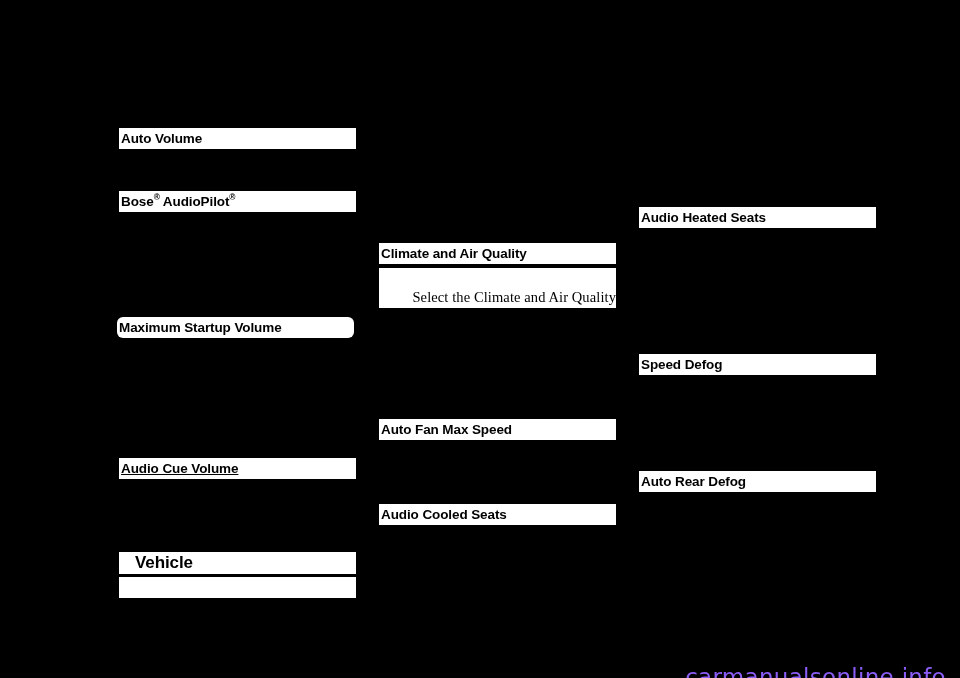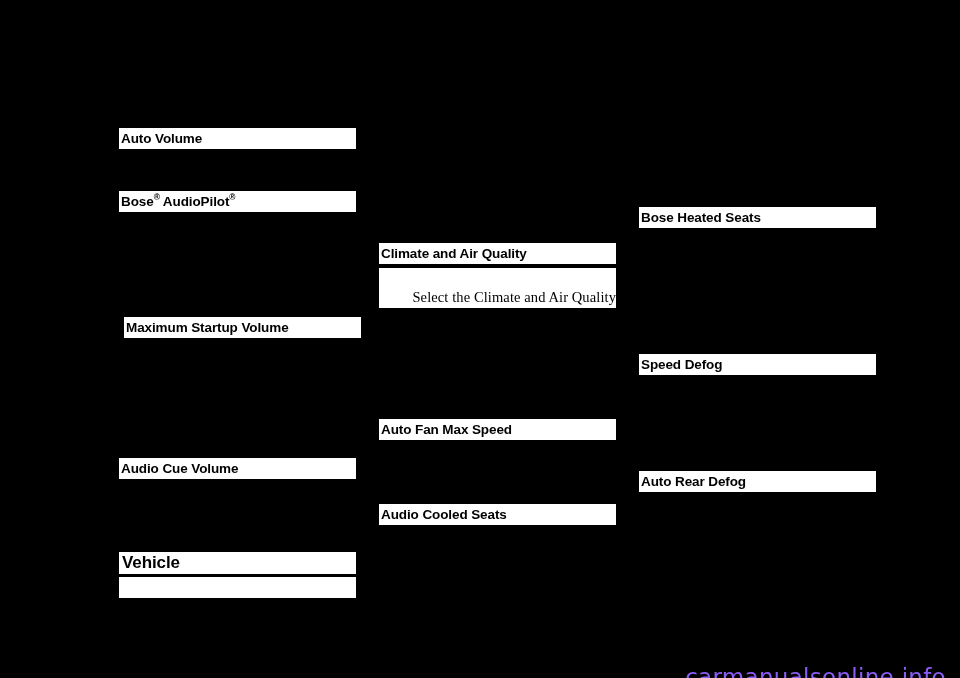--- a/index.html
+++ b/index.html
@@ -45,21 +45,21 @@
     letter-spacing: -0.1px;
   }
 
   
   .heading-lg {
     font-family: "Liberation Sans", sans-serif;
     font-weight: bold;
     font-size: 17px;
     line-height: 22px;
     height: 22px;
-    padding-left: 3px;
+    padding-left: 16px;
     letter-spacing: -0.1px;
   }
 
   
   .body-text {
     font-family: "Liberation Serif", serif;
     font-weight: normal;
     font-size: 14.5px;
     line-height: 19.5px;
     padding-left: 2px;
@@ -95,25 +95,25 @@
 <div class="page">
 
   <div class="box heading" style="left:119px; top:109px; width:237px;">
     <span>Auto Volume</span>
   </div>
 
   <div class="box heading" style="left:119px; top:172px; width:237px;">
     <span>Bose</span><span class="reg">®</span><span> AudioPilot</span><span class="reg">®</span>
   </div>
 
-  <div class="box heading" style="left:124px; top:298px; width:237px;">
+  <div class="box heading" style="left:117px; top:298px; width:237px;border-radius:6px;">
     <span>Maximum Startup Volume</span>
   </div>
 
-  <div class="box heading" style="left:119px; top:439px; width:237px;">
+  <div class="box heading" style="left:119px; top:439px; width:237px;text-decoration:underline;">
     <span>Audio Cue Volume</span>
   </div>
 
   <div class="box heading-lg" style="left:119px; top:533px; width:237px;">
     <span>Vehicle</span>
   </div>
 
   <div class="box body-text" style="left:119px; top:558px; width:237px; height:21px;">
     
   </div>
@@ -129,21 +129,21 @@
 
   <div class="box heading" style="left:379px; top:400px; width:237px;">
     <span>Auto Fan Max Speed</span>
   </div>
 
   <div class="box heading" style="left:379px; top:485px; width:237px;">
     <span>Audio Cooled Seats</span>
   </div>
 
   <div class="box heading" style="left:639px; top:188px; width:237px;">
-    <span>Bose Heated Seats</span>
+    <span>Audio Heated Seats</span>
   </div>
 
   <div class="box heading" style="left:639px; top:335px; width:237px;">
     <span>Speed Defog</span>
   </div>
 
   <div class="box heading" style="left:639px; top:452px; width:237px;">
     <span>Auto Rear Defog</span>
   </div>
 

